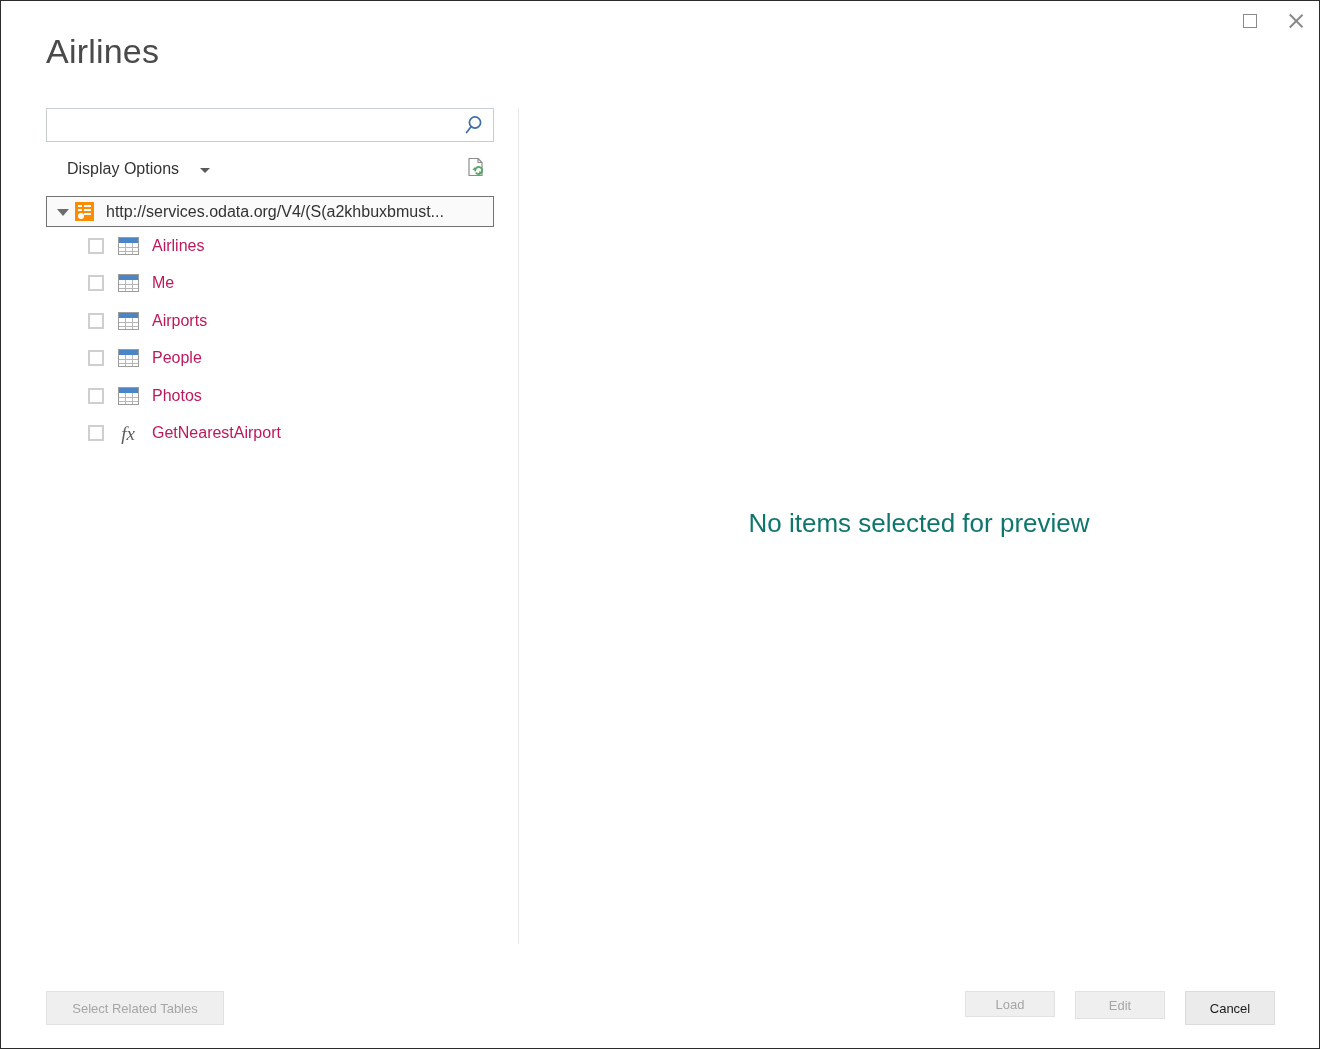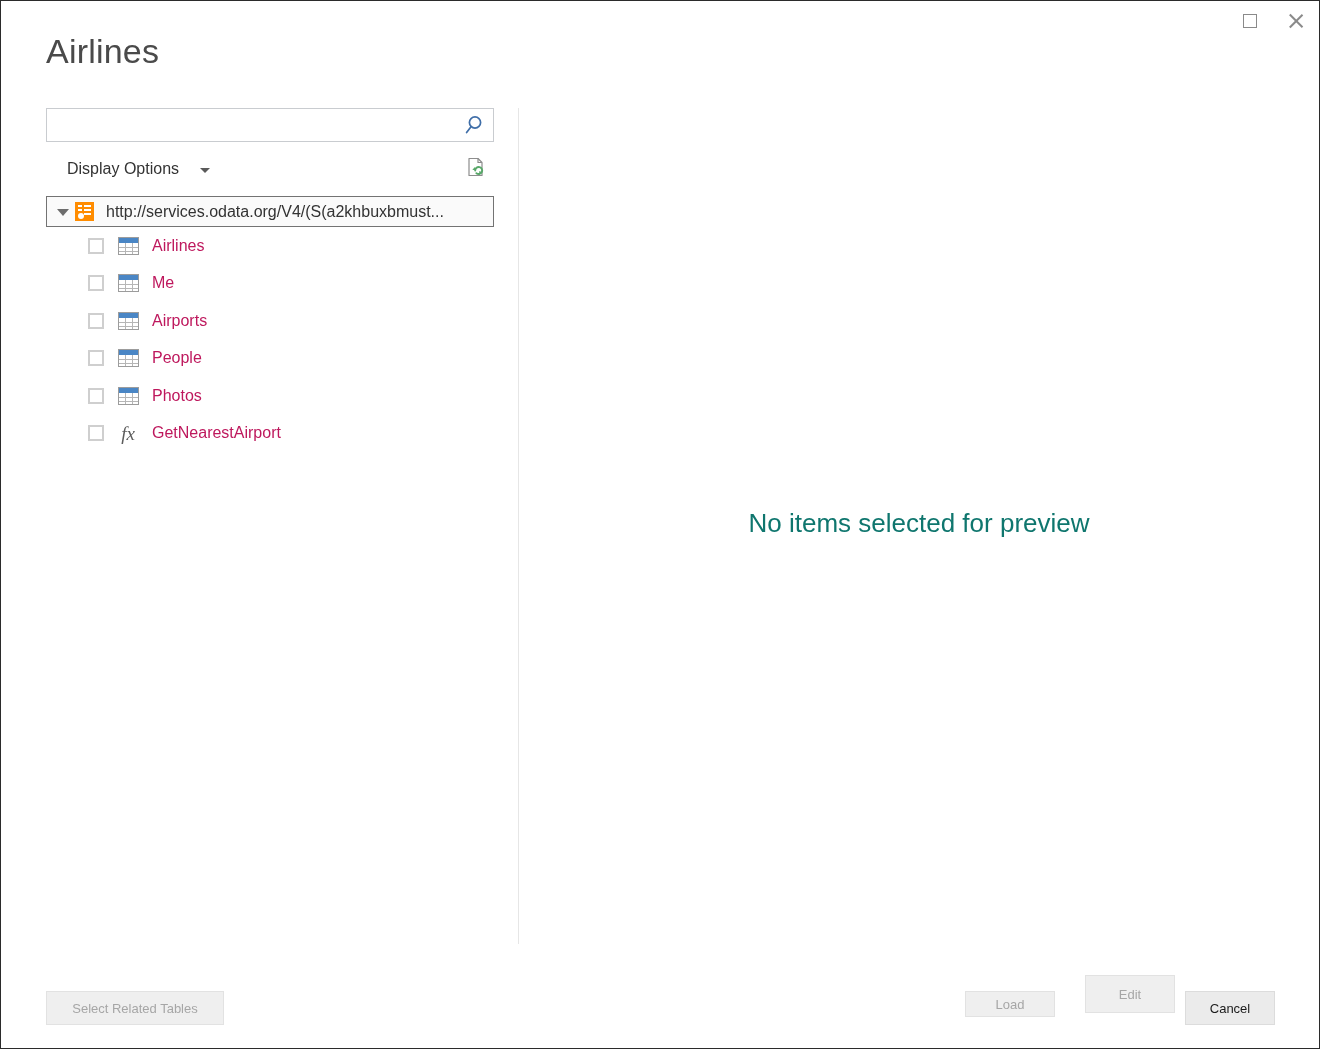--- a/index.html
+++ b/index.html
@@ -344,21 +344,21 @@
     cursor: default;
     padding: 12px;
   }
   .btn.disabled {
     color: #a6a6a6;
     background: #efefef;
     border-color: #e2e2e2;
   }
   .btn-select-related { left: 45px;  top: 49px; width: 178px; height: 34px; }
   .btn-load   { left: 964px;  top: 49px; width: 90px;  height: 26px; }
-  .btn-edit   { left: 1074px; top: 33px; width: 90px;  height: 38px; margin-left: 10px; }
+  .btn-edit   { left: 1074px; top: 49px; width: 90px;  height: 28px; }
   .btn-cancel { left: 1184px; top: 49px; width: 90px;  height: 34px; }
 </style>
 </head>
 <body>
 
 <div id="window">
 
   <div class="win-controls">
     <div class="win-btn">
       <span class="maximize-glyph"></span>

